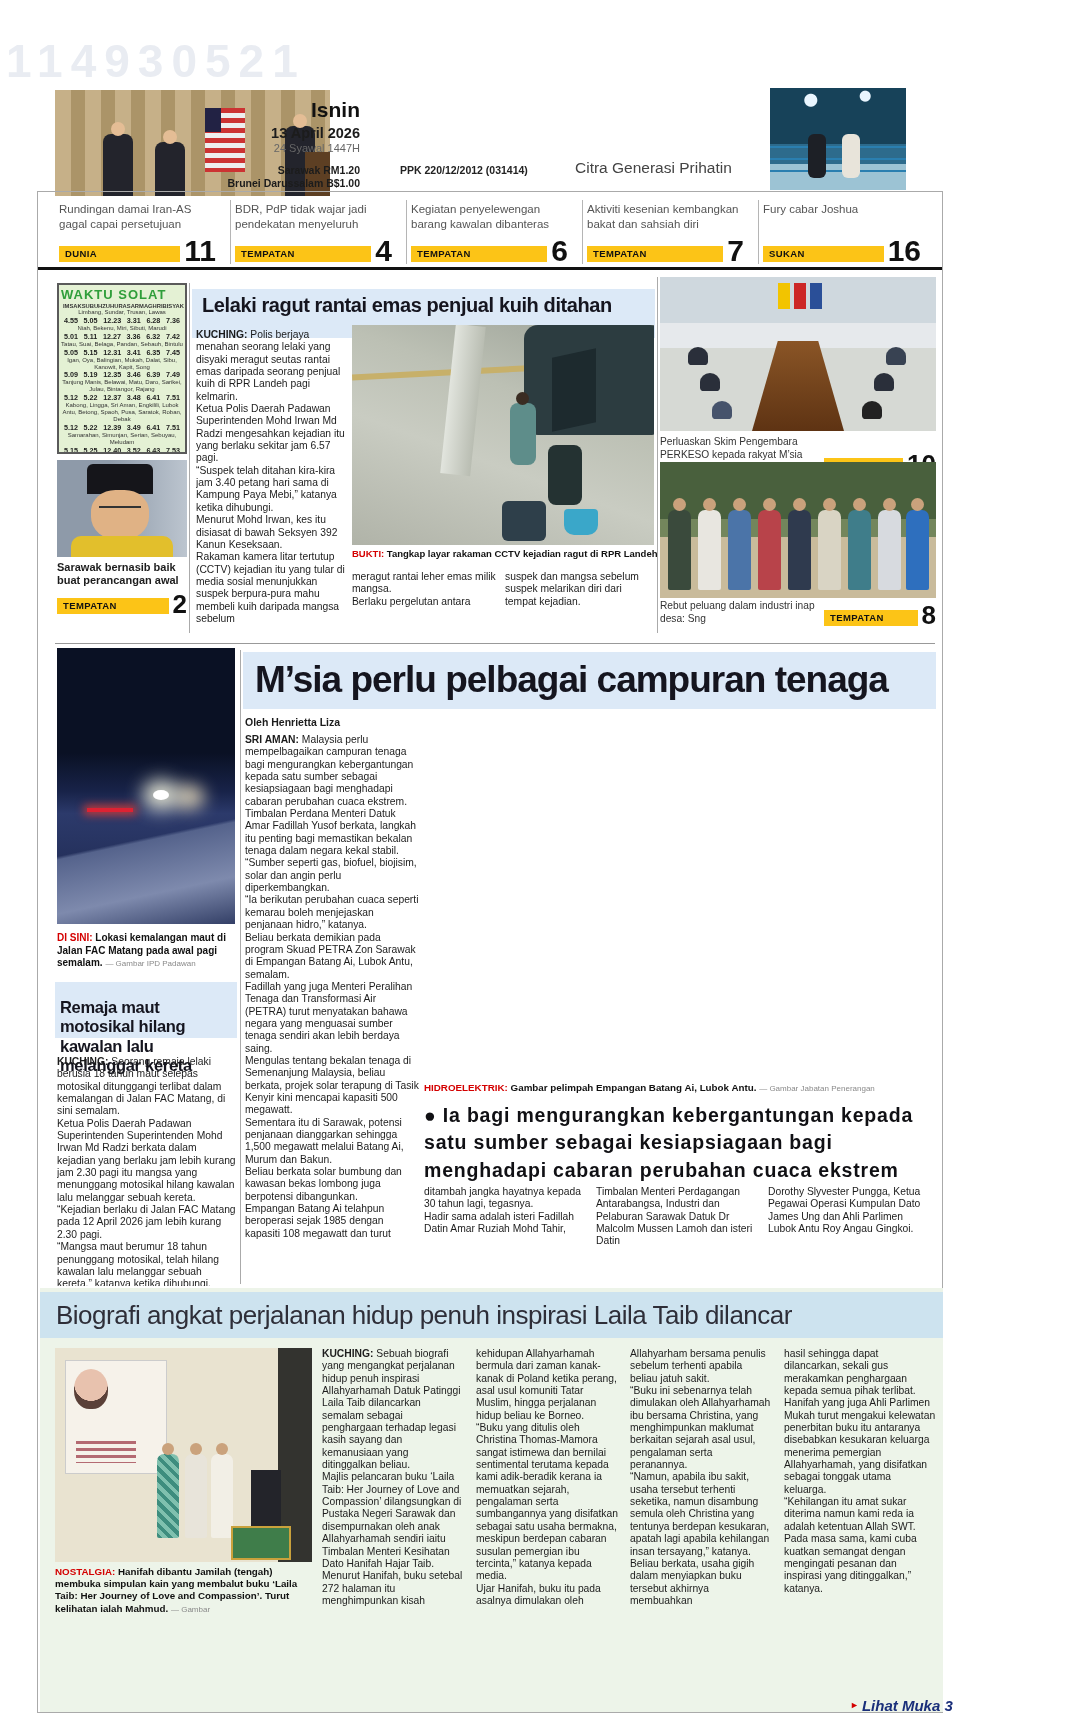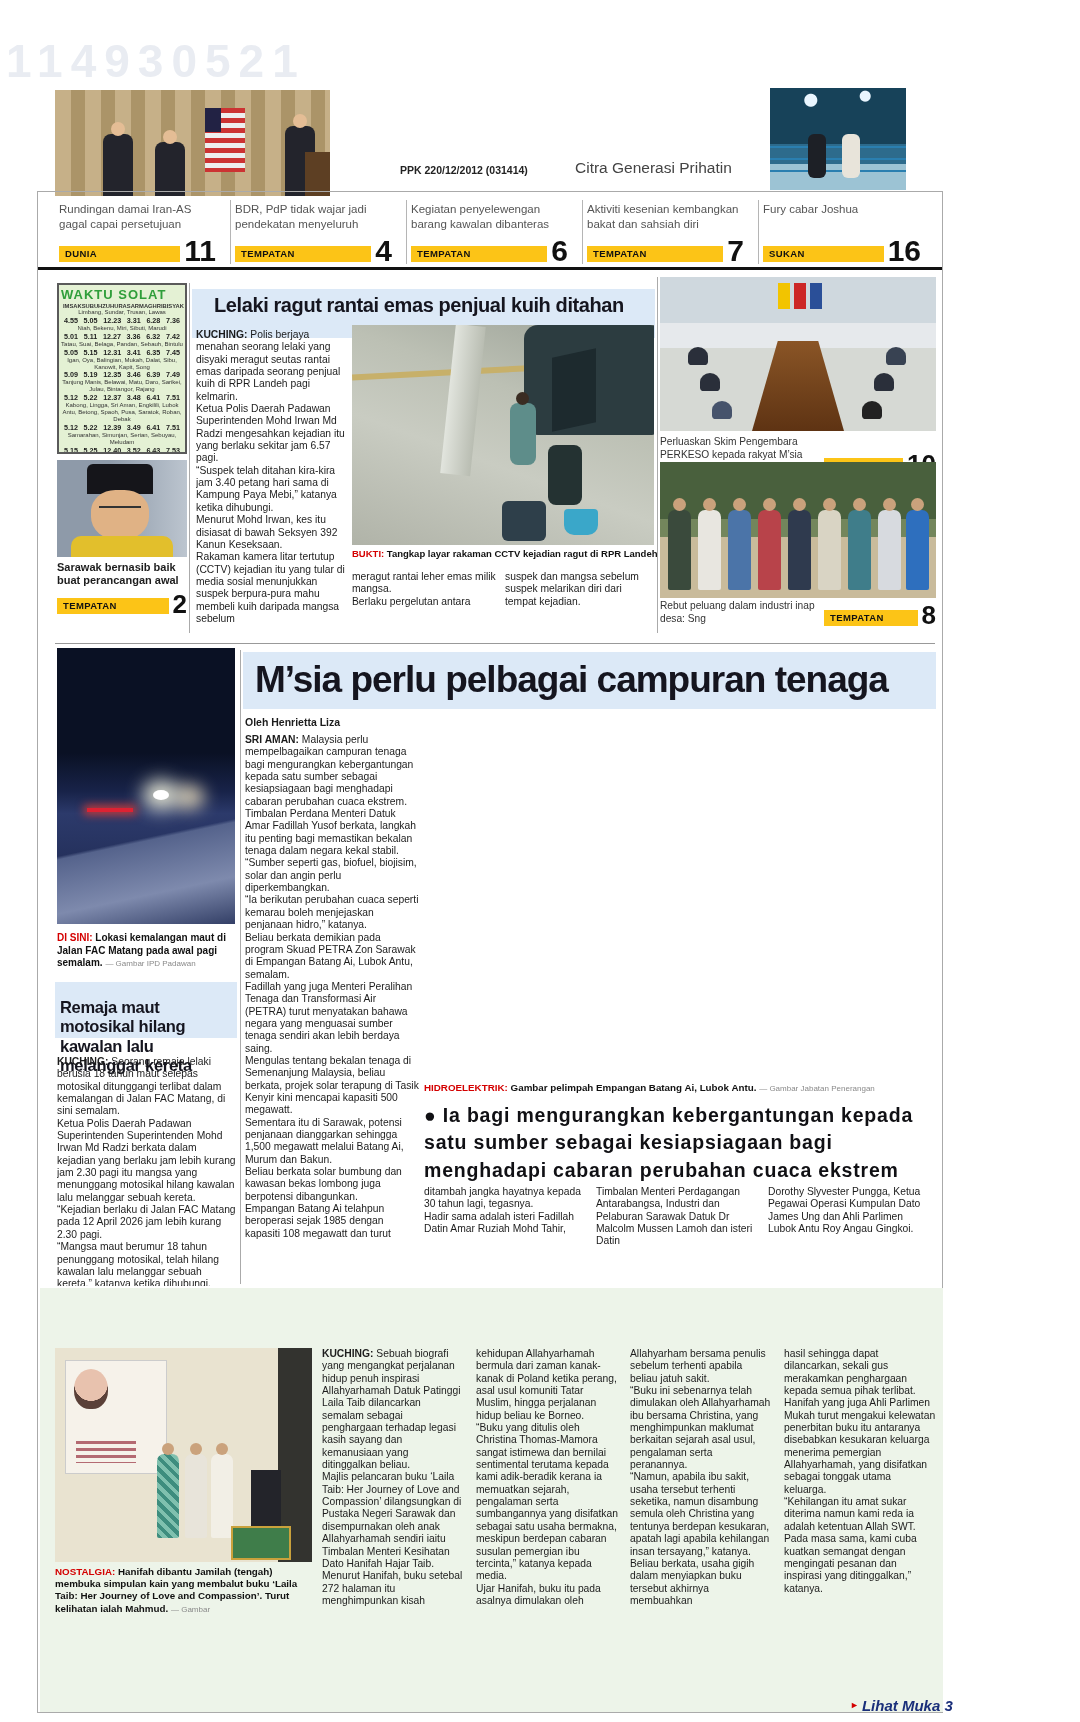--- a/index.html
+++ b/index.html
@@ -136,21 +136,21 @@
   .p-event .lectern{position:absolute;left:196px;bottom:22px;width:30px;height:70px;background:#23242a;}
   .p-event .greenbox{position:absolute;left:176px;bottom:2px;width:60px;height:34px;background:#3f7d4a;border:2px solid #c9a13c;box-sizing:border-box;}
   
   .body-txt{font-size:10.3px;line-height:1.2;color:#1c1c1c;}
   .body-txt .lead{font-weight:bold;}
   .flow{white-space:pre-line;}
   .cap{font-size:10px;font-weight:bold;line-height:1.25;color:#111;}
   .cap .red{color:#d40000;}
   .cap .credit{font-weight:normal;font-size:8px;color:#8a8a8a;}
   .headbox{background:#dce9f7;color:#15151f;font-weight:bold;box-sizing:border-box;}
-  .h-ragut{left:192px;top:289px;width:463px;height:49px;font-size:20px;letter-spacing:-.4px;padding:5px 0 0 22px;}
+  .h-ragut{left:192px;top:289px;width:463px;height:49px;font-size:20px;letter-spacing:-.4px;padding:5px 0 0 10px;}
   .h-remaja{left:55px;top:982px;width:182px;height:56px;font-size:16.5px;line-height:1.18;letter-spacing:-.3px;padding:16px 0 0 5px;}
   .h-tenaga{left:243px;top:652px;width:693px;height:57px;font-size:37px;letter-spacing:-1px;padding:7px 0 0 12px;}
   .ragut-c1{left:196px;top:329px;width:152px;height:306px;overflow:hidden;}
   .ragut-cap{left:352px;top:548px;width:302px;white-space:nowrap;font-size:9.5px;}
   .ragut-c2{left:352px;top:571px;width:145px;}
   .ragut-c3{left:505px;top:571px;width:150px;}
   .brief{left:660px;width:276px;display:flex;justify-content:space-between;align-items:flex-end;}
   .brief .b-txt{width:156px;font-size:10.2px;line-height:1.25;color:#333;margin:0;}
   .brief .badge{width:112px;} .brief .num{font-size:26px;}
   .abang-cap{left:57px;top:561px;width:130px;font-size:11px;font-weight:bold;line-height:1.2;}
@@ -183,20 +183,29 @@
   <div class="ghost g2">114930521</div>
 
   <div class="photo p-iran">
     <div class="flag"></div>
     <div class="suit s1"></div>
     <div class="suit s2"></div>
     <div class="suit s3"></div>
     <div class="podium"></div>
   </div>
 
+  <div class="abs dateblock">
+    <div class="db-day">Isnin</div>
+    <div class="db-date">13 April 2026</div>
+    <div class="db-hijri">24 Syawal 1447H</div>
+    <div class="db-price">
+      <div>Sarawak RM1.20</div>
+      <div>Brunei Darussalam B$1.00</div>
+    </div>
+  </div>
 
   <div class="abs ppk">PPK 220/12/2012 (031414)</div>
   <div class="abs tagline">Citra Generasi Prihatin</div>
 
   <div class="photo p-box">
     <div class="ropes"></div>
     <div class="bx b1"></div>
     <div class="bx b2"></div>
   </div>
 
@@ -474,20 +483,21 @@
     <span>Gambar pelimpah Empangan Batang Ai, Lubok Antu.</span>
     <span class="credit">— Gambar Jabatan Penerangan</span>
   </div>
   <div class="abs quote">● Ia bagi mengurangkan kebergantungan kepada satu sumber sebagai kesiapsiagaan bagi menghadapi cabaran perubahan cuaca ekstrem</div>
   <div class="abs body-txt flow tcol tc1">ditambah jangka hayatnya kepada 30 tahun lagi, tegasnya.
 Hadir sama adalah isteri Fadillah Datin Amar Ruziah Mohd Tahir,</div>
   <div class="abs body-txt flow tcol tc2">Timbalan Menteri Perdagangan Antarabangsa, Industri dan Pelaburan Sarawak Datuk Dr Malcolm Mussen Lamoh dan isteri Datin</div>
   <div class="abs body-txt flow tcol tc3">Dorothy Slyvester Pungga, Ketua Pegawai Operasi Kumpulan Dato James Ung dan Ahli Parlimen Lubok Antu Roy Angau Gingkoi.</div>
 
   <div class="abs bottom-bg"></div>
+  <div class="abs bio-strip">Biografi angkat perjalanan hidup penuh inspirasi Laila Taib dilancar</div>
   <div class="photo p-event">
     <div class="curtain"></div>
     <div class="screen"></div>
     <div class="fg"></div>
     <div class="fg"></div>
     <div class="fg"></div>
     <div class="lectern"></div>
     <div class="greenbox"></div>
   </div>
   <div class="abs cap bio-cap">

